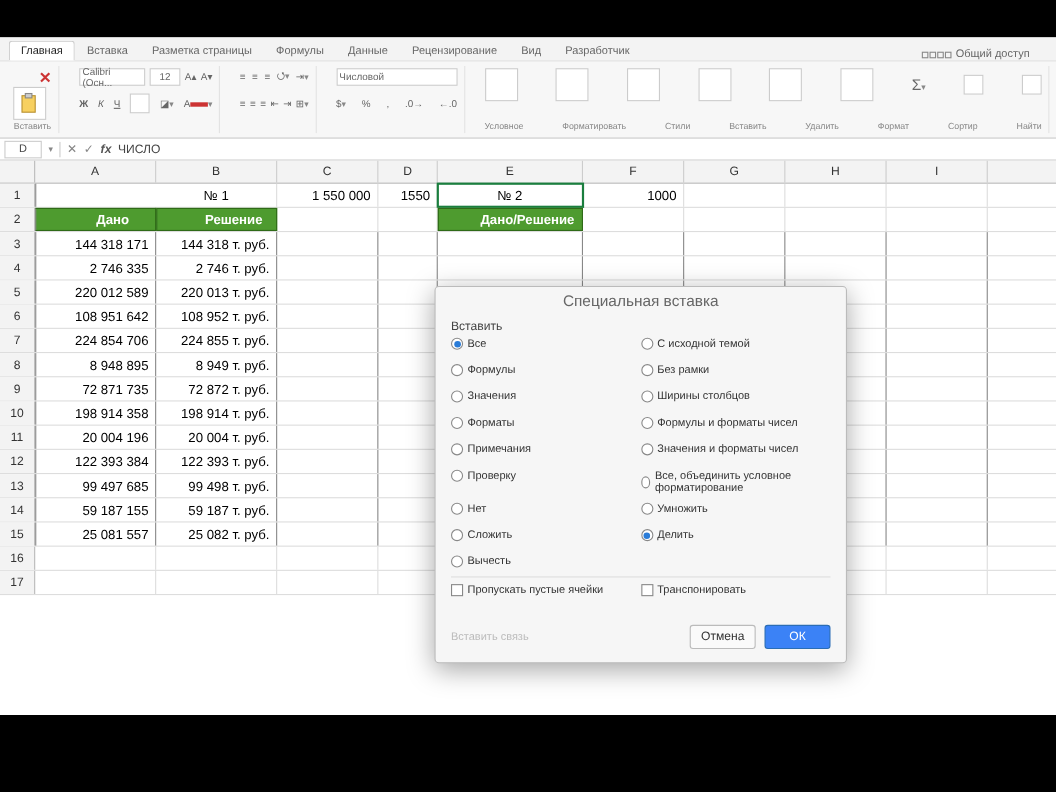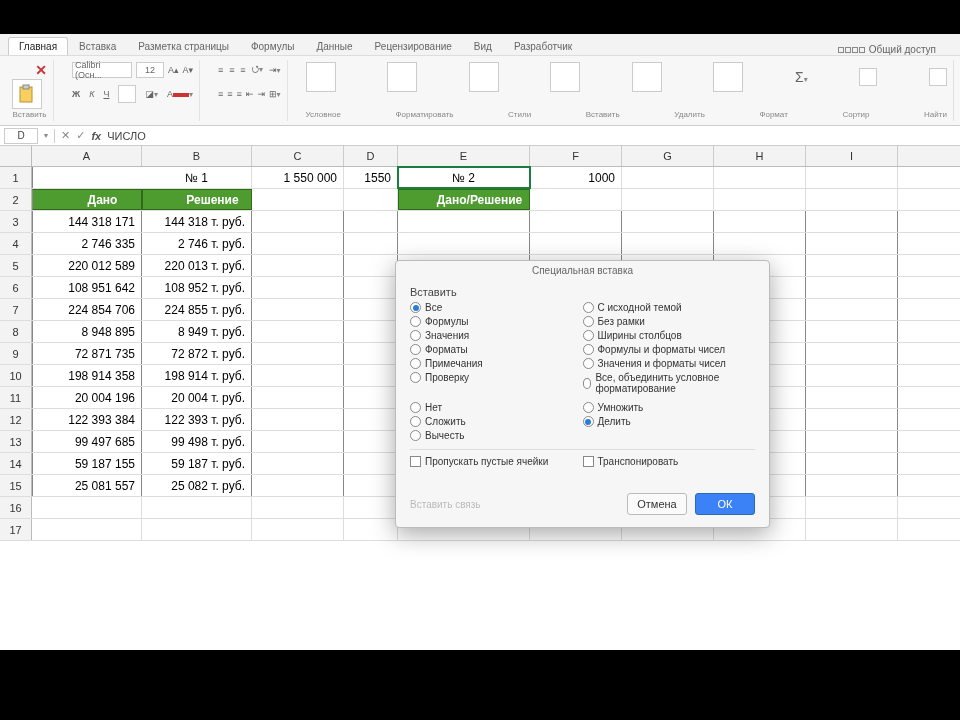--- a/index.html
+++ b/index.html
@@ -51,26 +51,26 @@
 
   
   .hdrcell { background:#4e9b2f; color:#fff; font-weight:bold; justify-content:center; border:1px solid #2f6a18; border-right:1px solid #2f6a18 !important;padding-left:37px; }
   .border-table .c { border-right:1px solid #888; border-bottom:0; }
   .border-left { border-left:1px solid #888; }
   .merged-center { justify-content:center; }
   .sel { outline:2px solid #1a7e3e; outline-offset:-1px; }
 
   
   .dialog { position:absolute; left:395px; top:260px; width:375px; background:#f6f6f6; border:1px solid #bbb; border-radius:4px; box-shadow:0 6px 24px rgba(0,0,0,.35); font-size:11px; color:#333; }
-  .dialog .title { text-align:center; font-size:10px; color:#666; padding:4px 0; }
+  .dialog .title { text-align:center; font-size:14px; color:#666; padding:4px 0; }
   .dialog .body { padding:6px 14px 10px; }
   .dialog .section { margin-bottom:8px; }
   .dialog .section-label { font-size:11px; color:#444; margin-bottom:4px; }
   .dialog .opts { display:flex; }
-  .dialog .col { flex:1; display:flex; flex-direction:column; gap:3px; }
+  .dialog .col { flex:1; display:flex; flex-direction:column; gap:13px; }
   .dialog label { display:flex; align-items:center; gap:4px; font-size:10px; color:#333; }
   .radio { width:11px; height:11px; border:1px solid #888; border-radius:50%; display:inline-flex; align-items:center; justify-content:center; background:#fff; }
   .radio.on::after { content:""; width:6px; height:6px; border-radius:50%; background:#2a7cd8; }
   .checkbox { width:11px; height:11px; border:1px solid #888; background:#fff; display:inline-block; }
   .dialog .btnrow { display:flex; justify-content:flex-end; gap:8px; padding:8px 14px 12px; align-items:center; }
   .btn { min-width:60px; height:22px; border:1px solid #bbb; background:#fafafa; border-radius:3px; display:flex; align-items:center; justify-content:center; font-size:11px; }
   .btn.primary { background:#3b82f6; border-color:#2a6db5; color:#fff; }
   .disabled { color:#bbb; }
 </style>
 </head>
@@ -144,20 +144,35 @@
       <div class="row">
         <span>≡</span>
         <span>≡</span>
         <span>≡</span>
         <span>⇤</span>
         <span>⇥</span>
         <span>⊞<span class="caret">▾</span></span>
       </div>
       <div class="lab">&nbsp;</div>
     </div>
+    <div class="grp">
+      <div class="row">
+          <div class="drop" style="width:110px">
+            <span>Числовой</span>
+          </div>
+        </div>
+      <div class="row">
+        <span>$<span class="caret">▾</span></span>
+        <span>%</span>
+        <span>,</span>
+        <span>.0→</span>
+        <span>←.0</span>
+      </div>
+      <div class="lab">&nbsp;</div>
+    </div>
     <div class="grp" style="flex:1">
       <div class="row" style="gap:10px">
         <span class="iconbox big"></span>
         <span class="iconbox big"></span>
         <span class="iconbox big"></span>
         <span class="iconbox big"></span>
         <span class="iconbox big"></span>
         <span class="iconbox big"></span>
         <span style="font-size:14px">Σ<span class="caret">▾</span></span>
         <span class="iconbox"></span>

